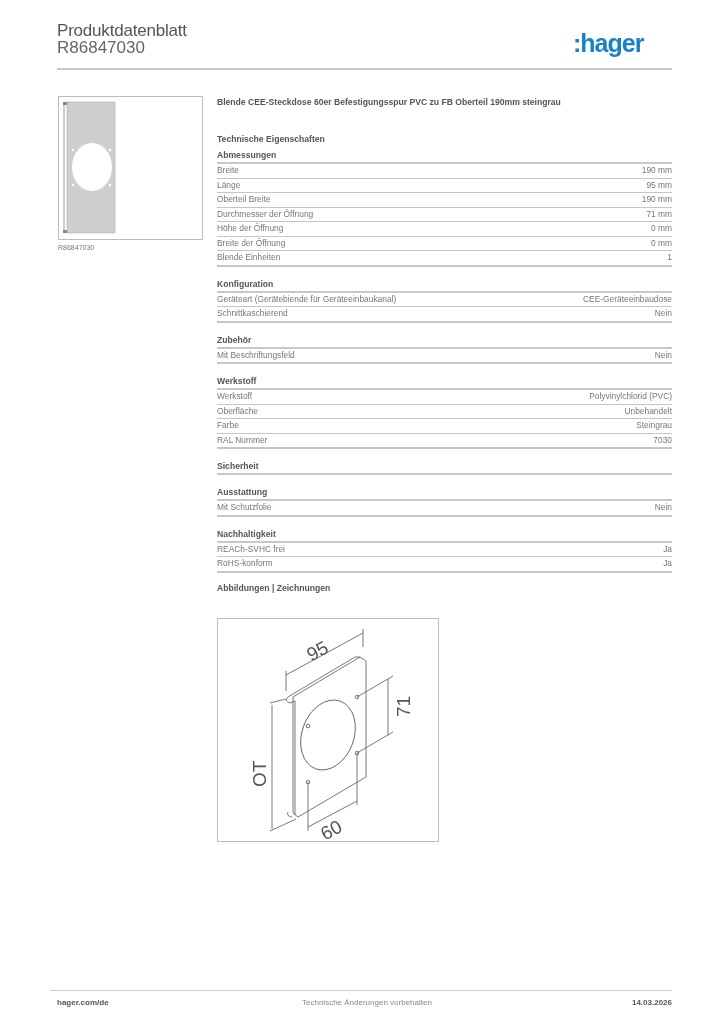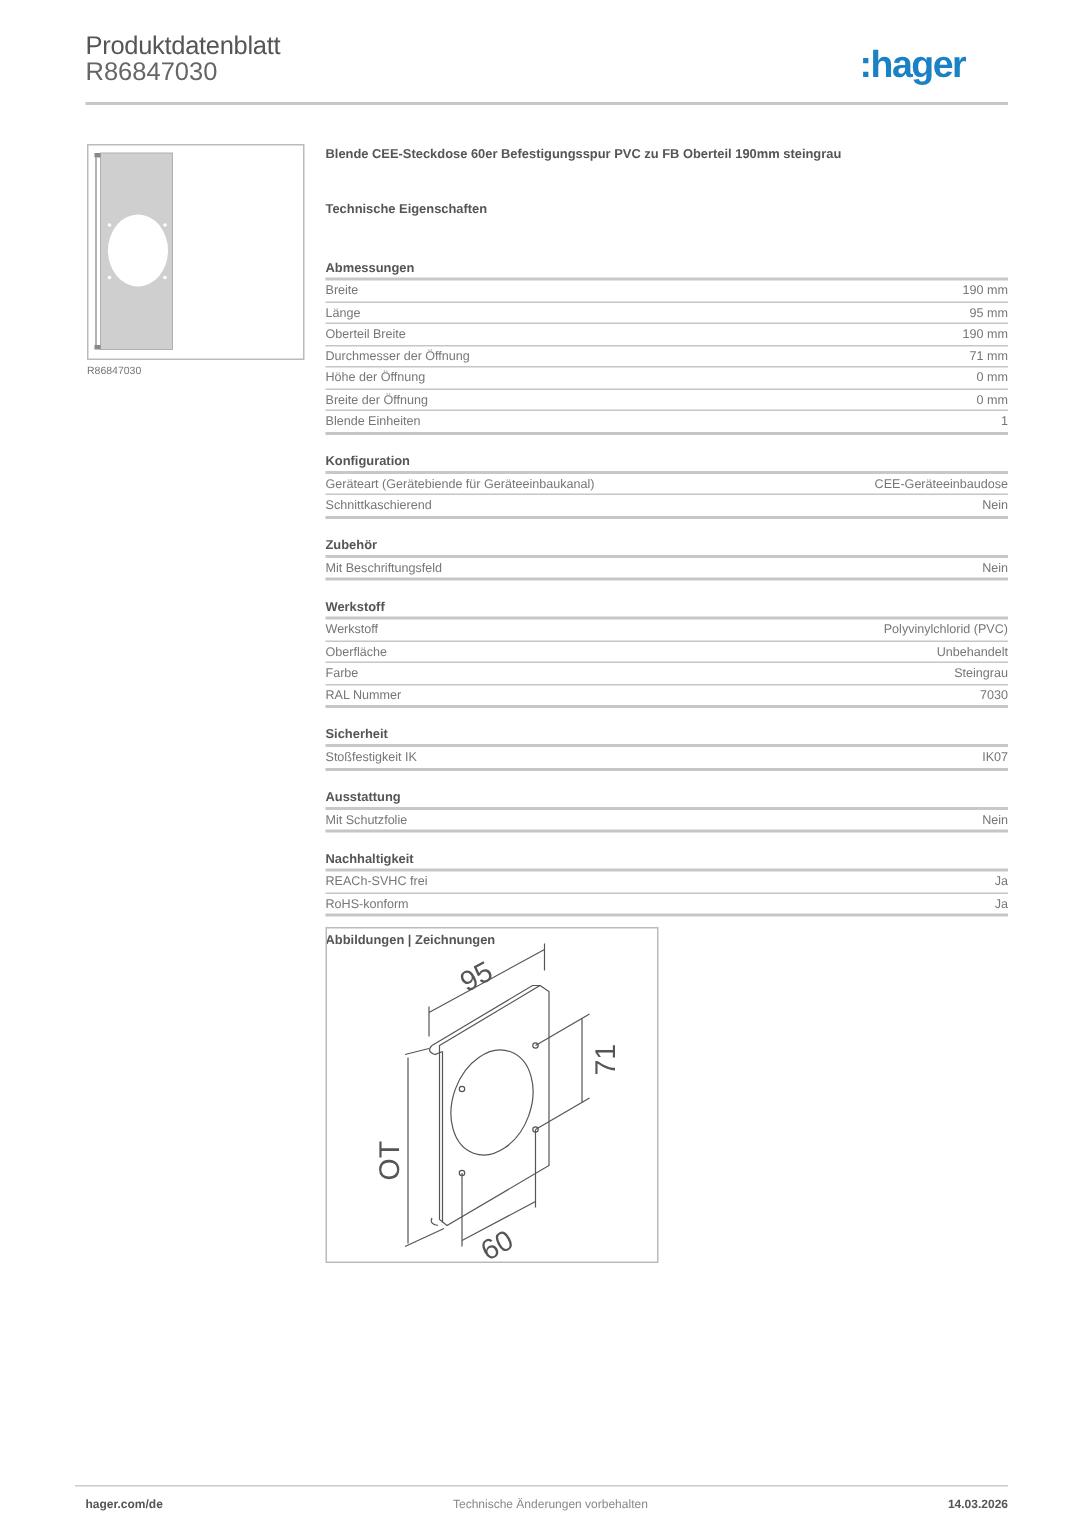--- a/index.html
+++ b/index.html
@@ -48,21 +48,21 @@
     <circle cx="14" cy="88" r="1.2" fill="#fff"></circle>
     <circle cx="51" cy="88" r="1.2" fill="#fff"></circle>
   </svg>
 </div>
 <div class="thumb-caption">R86847030</div>
 
 <div class="content">
   <div class="prod-title">Blende CEE-Steckdose 60er Befestigungsspur PVC zu FB Oberteil 190mm steingrau</div>
   <div class="sec-heading">Technische Eigenschaften</div>
 
-  <div class="group" style="margin-top:28px;">
+  <div class="group" style="margin-top:5px;">
     <div class="group-title">Abmessungen</div>
     <div class="row">
         <span>Breite</span>
         <span class="val">190 mm</span>
       </div>
     <div class="row">
         <span>Länge</span>
         <span class="val">95 mm</span>
       </div>
     <div class="row">
@@ -122,24 +122,20 @@
         <span class="val">Steingrau</span>
       </div>
     <div class="row">
         <span>RAL Nummer</span>
         <span class="val">7030</span>
       </div>
   </div>
 
   <div class="group">
     <div class="group-title">Sicherheit</div>
-    <div class="row">
-        <span>Stoßfestigkeit IK</span>
-        <span class="val">IK07</span>
-      </div>
   </div>
 
   <div class="group">
     <div class="group-title">Ausstattung</div>
     <div class="row">
         <span>Mit Schutzfolie</span>
         <span class="val">Nein</span>
       </div>
   </div>
 

